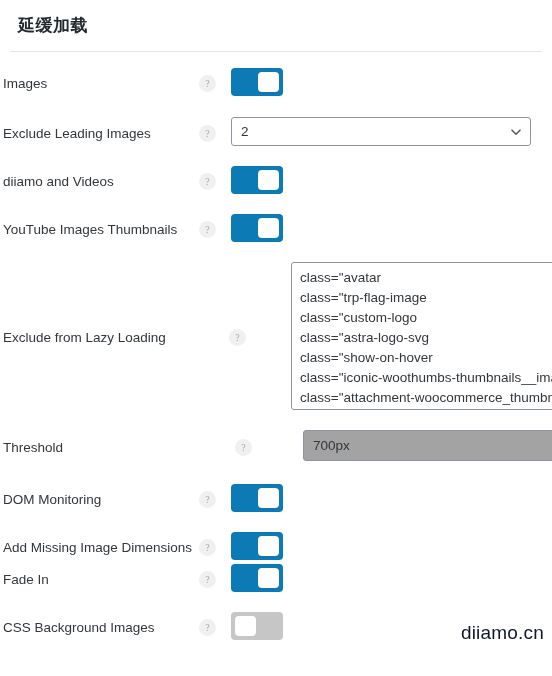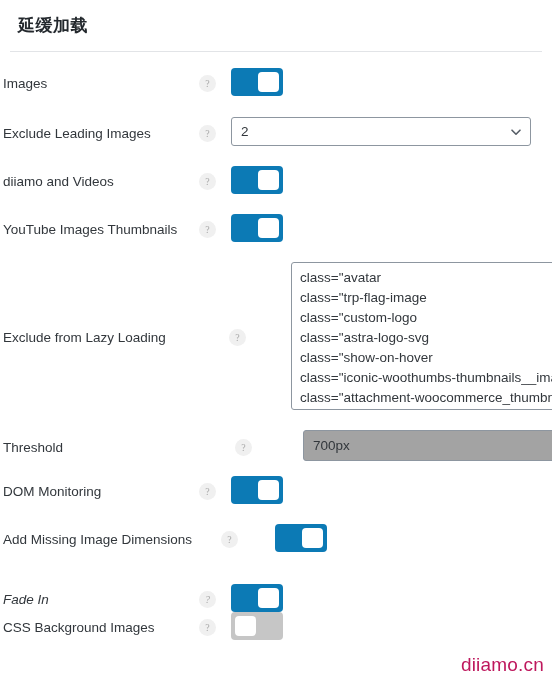--- a/index.html
+++ b/index.html
@@ -145,23 +145,23 @@
     padding: 0 9px;
     font-size: 13.5px;
     color: #32373c;
     cursor: text;
   }
 
   
   .watermark {
     position: absolute;
     right: 8px;
-    bottom: 0;
+    bottom: 32px;
     font-size: 19px;
-    color: #be185d;
+    color: #0f172a;
     letter-spacing: .2px;
     user-select: none;
   }
 </style>
 </head>
 <body>
 
 <div>
 
   <div class="panel-title">延缓加载</div>
@@ -238,57 +238,57 @@
   <div class="row" style="margin-top:20px;gap:36px;">
     <div class="row-label">Threshold</div>
     <div class="help-cell">
       <div class="help-icon">?</div>
     </div>
     <div class="control-cell">
       <div class="text-input">700px</div>
     </div>
   </div>
 
-  <div class="row" style="margin-top:15px;">
+  <div class="row" style="margin-top:23px;">
     <div class="row-label">DOM Monitoring</div>
     <div class="help-cell">
       <div class="help-icon">?</div>
     </div>
     <div class="control-cell">
       <div class="toggle on">
         <div class="knob"></div>
       </div>
     </div>
   </div>
 
-  <div class="row" style="margin-top:20px;gap:22px;">
+  <div class="row" style="margin-top:20px;">
     <div class="row-label">Add Missing Image Dimensions</div>
     <div class="help-cell">
       <div class="help-icon">?</div>
     </div>
     <div class="control-cell">
       <div class="toggle on">
         <div class="knob"></div>
       </div>
     </div>
   </div>
 
-  <div class="row" style="margin-top:32px;font-style:italic;">
+  <div class="row" style="margin-top:4px;">
     <div class="row-label">Fade In</div>
     <div class="help-cell">
       <div class="help-icon">?</div>
     </div>
     <div class="control-cell">
       <div class="toggle on">
         <div class="knob"></div>
       </div>
     </div>
   </div>
 
-  <div class="row" style="">
+  <div class="row" style="margin-top:20px;">
     <div class="row-label">CSS Background Images</div>
     <div class="help-cell">
       <div class="help-icon">?</div>
     </div>
     <div class="control-cell">
       <div class="toggle off">
         <div class="knob"></div>
       </div>
     </div>
   </div>

